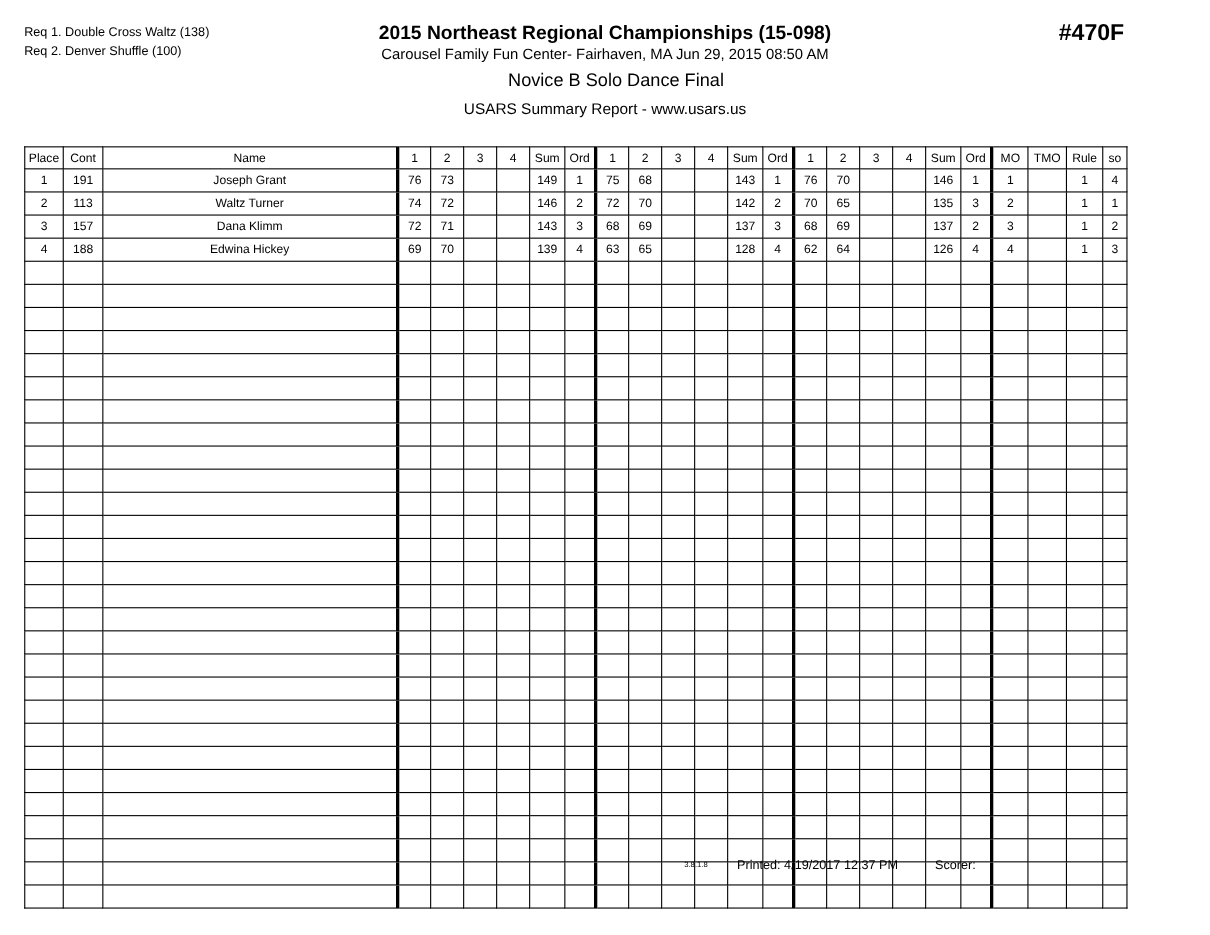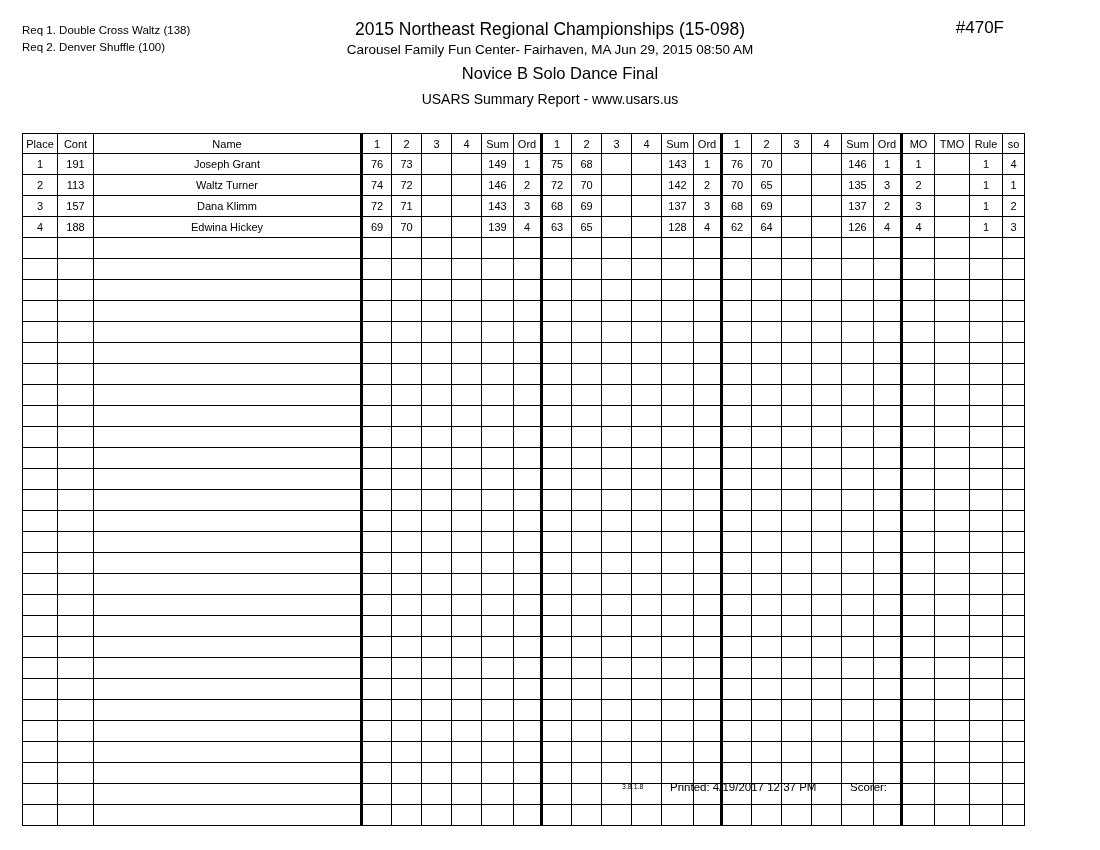--- a/index.html
+++ b/index.html
@@ -35,21 +35,21 @@
   
   .header {
     position: absolute;
     left: 0;
     top: 18px;
     width: 1100px;
     text-align: center;
   }
   .h-title {
     font-size: 17.5px;
-    font-weight: normal;
+    font-weight: bold;
     letter-spacing: 0px;
     line-height: 22px;
   }
   .h-venue {
     font-size: 13.5px;
     line-height: 19px;
   }
   .h-event {
     font-size: 16.5px;
     font-weight: normal;
@@ -57,24 +57,24 @@
     margin-top: 2px;
     margin-left: 20px;
   }
   .h-summary {
     font-size: 14px;
     line-height: 22px;
     margin-top: 3px;
   }
   .h-code {
     position: absolute;
-    right: 96px;
+    right: 78px;
     top: 18px;
-    font-size: 17px;
-    font-weight: normal;
+    font-size: 21px;
+    font-weight: bold;
   }
 
   
   .sheet {
     position: absolute;
     left: 22px;
     top: 133px;
     border-collapse: collapse;
     table-layout: fixed;
     font-size: 11px;

